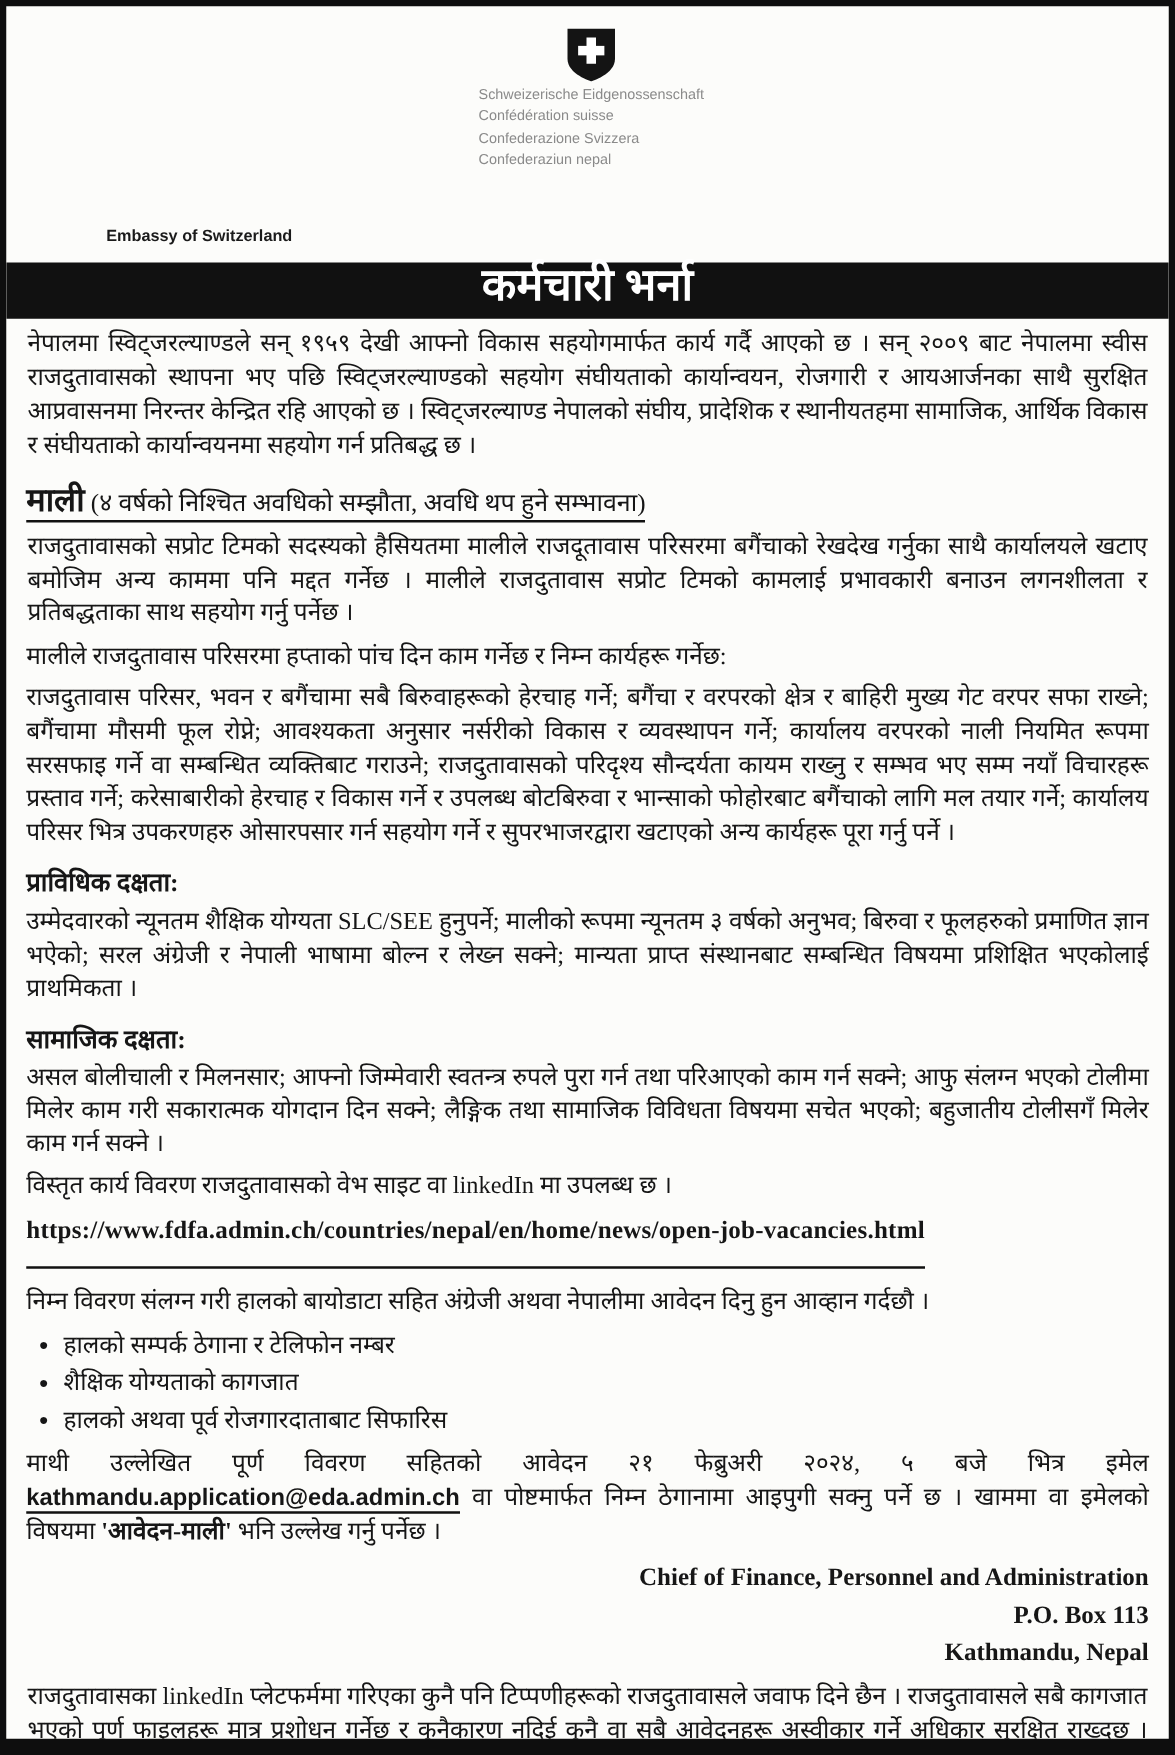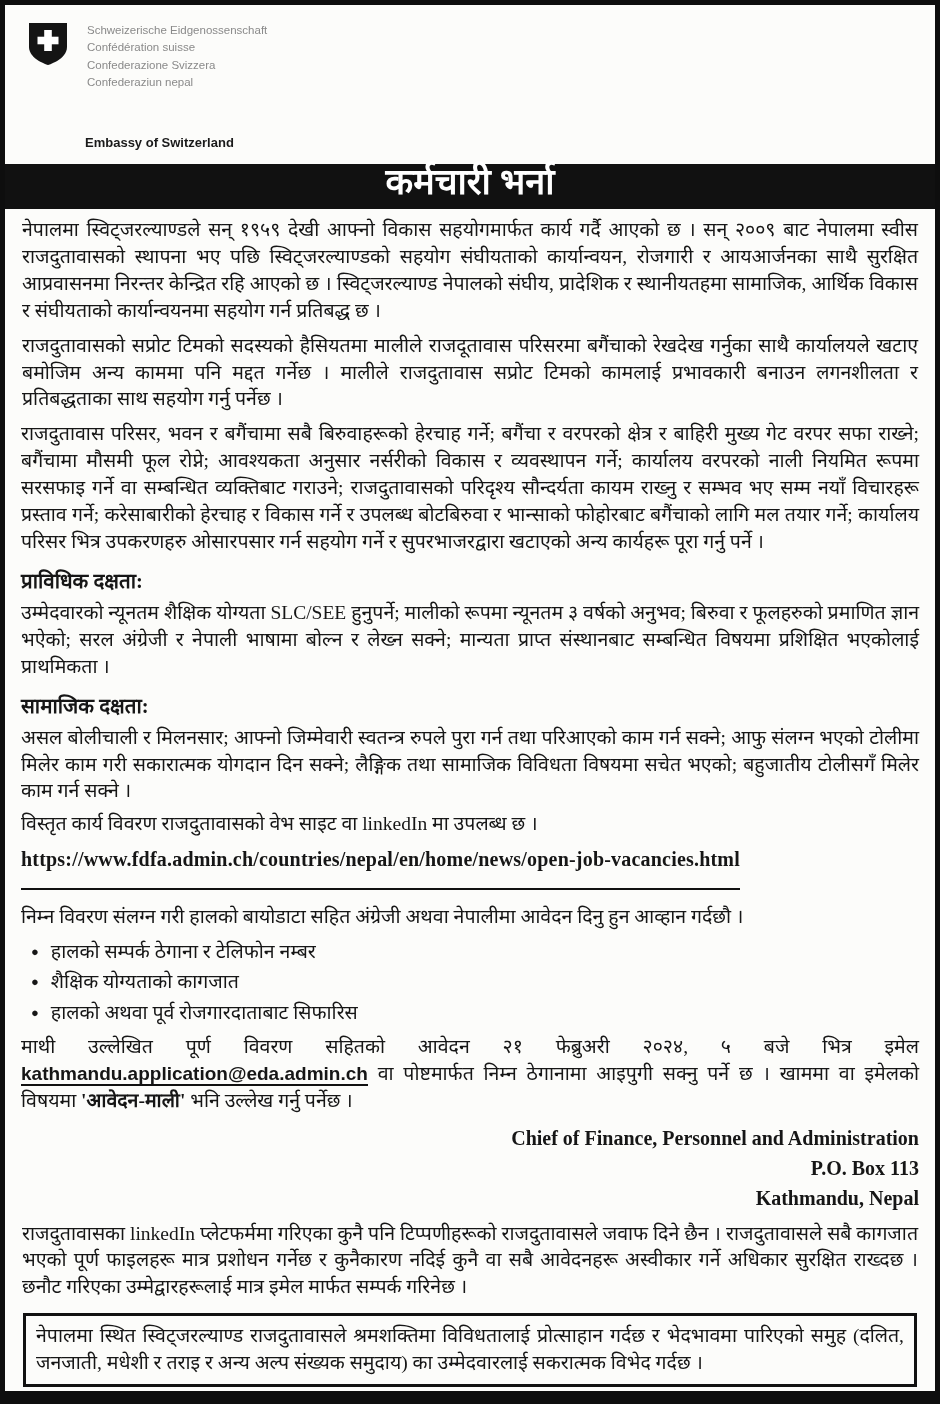--- a/index.html
+++ b/index.html
@@ -8,21 +8,21 @@
     width:940px;height:1404px;
     box-sizing:border-box;
     background:#fcfcfa;
     border:5px solid #0e0e0e;
     border-bottom-width:13px;
     padding:12px 16px 0 16px;
     overflow:hidden;
     font-family:"Liberation Serif","DejaVu Serif",serif;
     color:#161616;
   }
-  .logo-row{display:flex;align-items:flex-start;gap:18px;margin-left:6px;margin-top:4px;}
+  .logo-row{display:flex;align-items:center;margin-left:6px;margin-top:4px;flex-direction:column;}
   .shield svg{display:block;}
   .confed-lines{font-family:"Liberation Sans","DejaVu Sans",sans-serif;font-size:11.5px;line-height:1.5;color:#8a8a8a;padding-top:1px;}
   .embassy{font-family:"Liberation Sans","DejaVu Sans",sans-serif;font-weight:bold;font-size:13px;color:#1a1a1a;margin:44px 0 14px 64px;}
   .title-bar{
     margin:0 -16px;height:45px;background:#111;
     display:flex;align-items:flex-start;justify-content:center;
   }
   .title-bar span{color:#fff;font-weight:bold;font-size:36px;line-height:1;}
   .body{font-size:19.5px;line-height:1.38;text-align:justify;margin:8px 1px;}
   .tight{margin:6px 0;}
@@ -69,23 +69,27 @@
     </div>
     <div class="embassy">Embassy of Switzerland</div>
   </header>
 
   <div class="title-bar">
     <span>कर्मचारी भर्ना</span>
   </div>
 
   <p class="body">नेपालमा स्विट्जरल्याण्डले सन् १९५९ देखी आफ्नो विकास सहयोगमार्फत कार्य गर्दै आएको छ । सन् २००९ बाट नेपालमा स्वीस राजदुतावासको स्थापना भए पछि स्विट्जरल्याण्डको सहयोग संघीयताको कार्यान्वयन, रोजगारी र आयआर्जनका साथै सुरक्षित आप्रवासनमा निरन्तर केन्द्रित रहि आएको छ । स्विट्जरल्याण्ड नेपालको संघीय, प्रादेशिक र स्थानीयतहमा सामाजिक, आर्थिक विकास र संघीयताको कार्यान्वयनमा सहयोग गर्न प्रतिबद्ध छ ।</p>
 
+  <h2 class="position">
+    <span class="underline-wrap"><span class="pos-name">माली</span><span class="pos-terms"> (४ वर्षको निश्चित अवधिको सम्झौता, अवधि थप हुने सम्भावना)</span></span>
+  </h2>
 
   <p class="body">राजदुतावासको सप्रोट टिमको सदस्यको हैसियतमा मालीले राजदूतावास परिसरमा बगैंचाको रेखदेख गर्नुका साथै कार्यालयले खटाए बमोजिम अन्य काममा पनि मद्दत गर्नेछ । मालीले राजदुतावास सप्रोट टिमको कामलाई प्रभावकारी बनाउन लगनशीलता र प्रतिबद्धताका साथ सहयोग गर्नु पर्नेछ ।</p>
 
+  <p class="body tight">मालीले राजदुतावास परिसरमा हप्ताको पांच दिन काम गर्नेछ र निम्न कार्यहरू गर्नेछ:</p>
   <p class="body tight">राजदुतावास परिसर, भवन र बगैंचामा सबै बिरुवाहरूको हेरचाह गर्ने; बगैंचा र वरपरको क्षेत्र र बाहिरी मुख्य गेट वरपर सफा राख्ने; बगैंचामा मौसमी फूल रोप्ने; आवश्यकता अनुसार नर्सरीको विकास र व्यवस्थापन गर्ने; कार्यालय वरपरको नाली नियमित रूपमा सरसफाइ गर्ने वा सम्बन्धित व्यक्तिबाट गराउने; राजदुतावासको परिदृश्य सौन्दर्यता कायम राख्नु र सम्भव भए सम्म नयाँ विचारहरू प्रस्ताव गर्ने; करेसाबारीको हेरचाह र विकास गर्ने र उपलब्ध बोटबिरुवा र भान्साको फोहोरबाट बगैंचाको लागि मल तयार गर्ने; कार्यालय परिसर भित्र उपकरणहरु ओसारपसार गर्न सहयोग गर्ने र सुपरभाजरद्वारा खटाएको अन्य कार्यहरू पूरा गर्नु पर्ने ।</p>
 
   <h3 class="sect">प्राविधिक दक्षता:</h3>
   <p class="body tight">उम्मेदवारको न्यूनतम शैक्षिक योग्यता SLC/SEE हुनुपर्ने;  मालीको रूपमा न्यूनतम ३ वर्षको अनुभव; बिरुवा र फूलहरुको प्रमाणित ज्ञान भऐको; सरल अंग्रेजी र नेपाली भाषामा बोल्न र लेख्न सक्ने; मान्यता प्राप्त संस्थानबाट सम्बन्धित विषयमा प्रशिक्षित भएकोलाई प्राथमिकता ।</p>
 
   <h3 class="sect">सामाजिक दक्षता:</h3>
   <p class="body tight">असल बोलीचाली र मिलनसार; आफ्नो जिम्मेवारी स्वतन्त्र रुपले पुरा गर्न तथा परिआएको काम गर्न सक्ने; आफु संलग्न भएको टोलीमा मिलेर काम गरी सकारात्मक योगदान दिन सक्ने; लैङ्गिक तथा सामाजिक विविधता विषयमा सचेत भएको; बहुजातीय टोलीसगँ मिलेर काम गर्न सक्ने ।</p>
 
   <p class="body tight">विस्तृत कार्य विवरण राजदुतावासको वेभ साइट वा linkedIn मा उपलब्ध छ ।</p>
 

